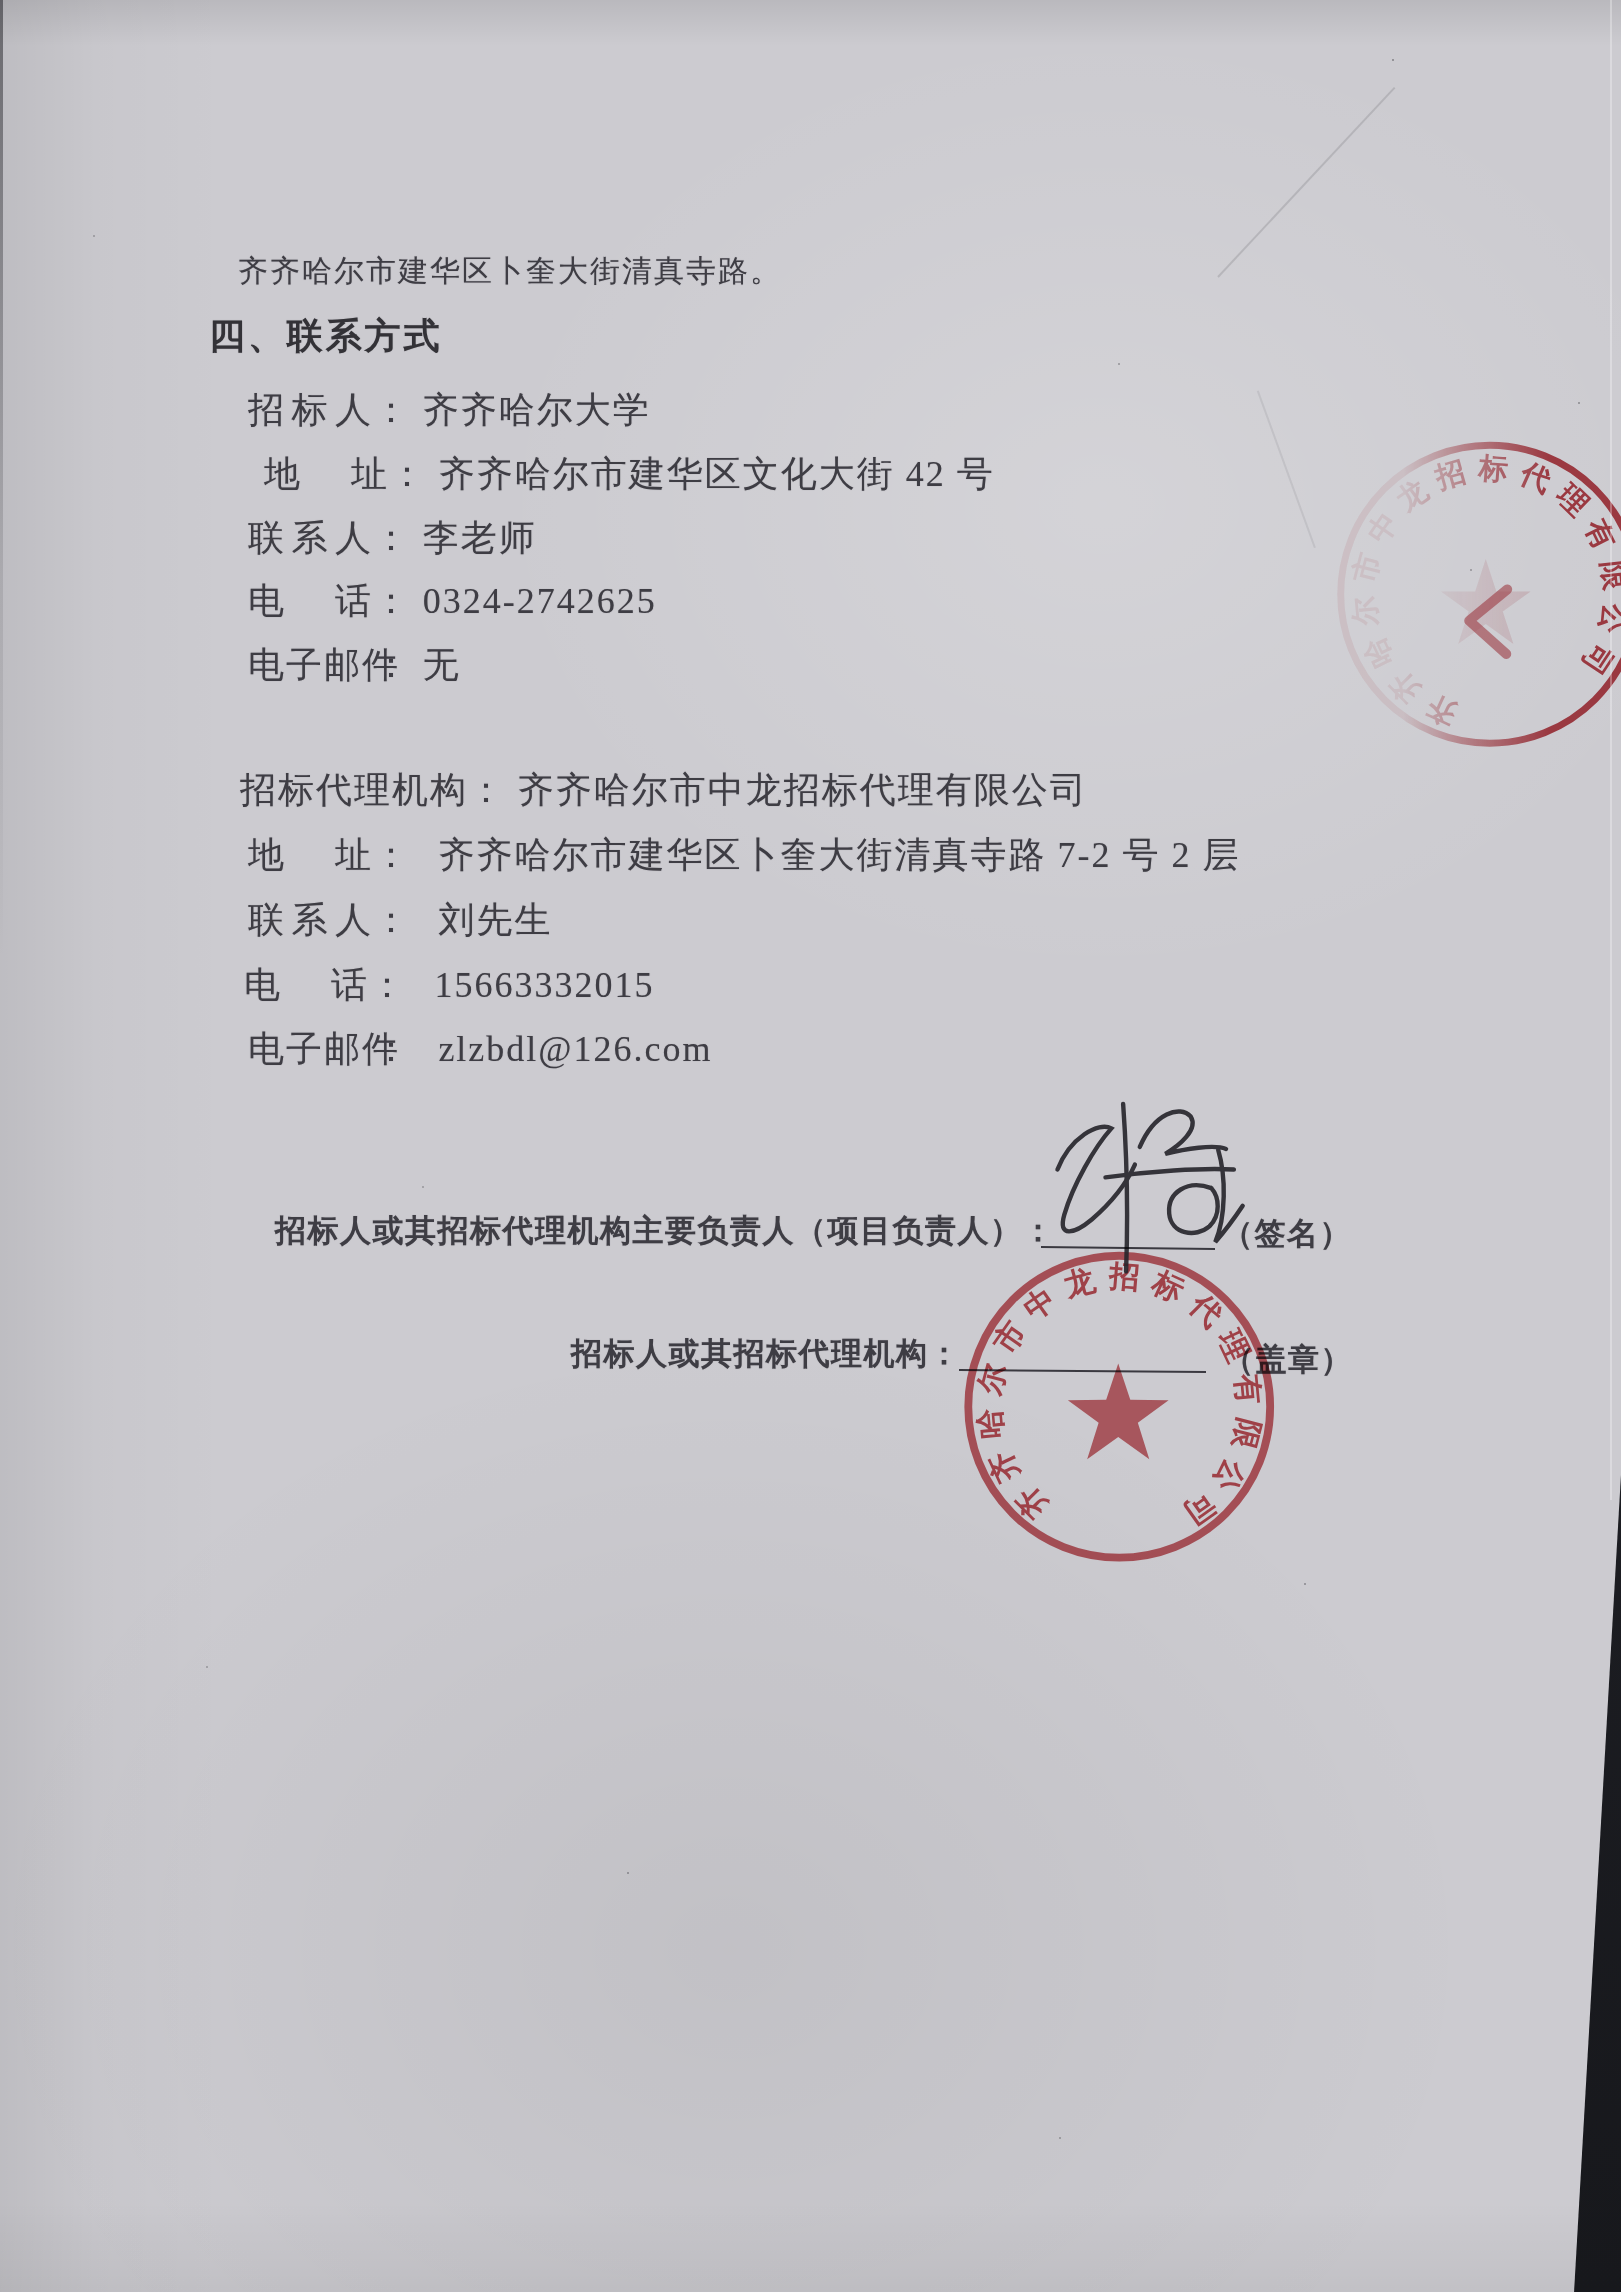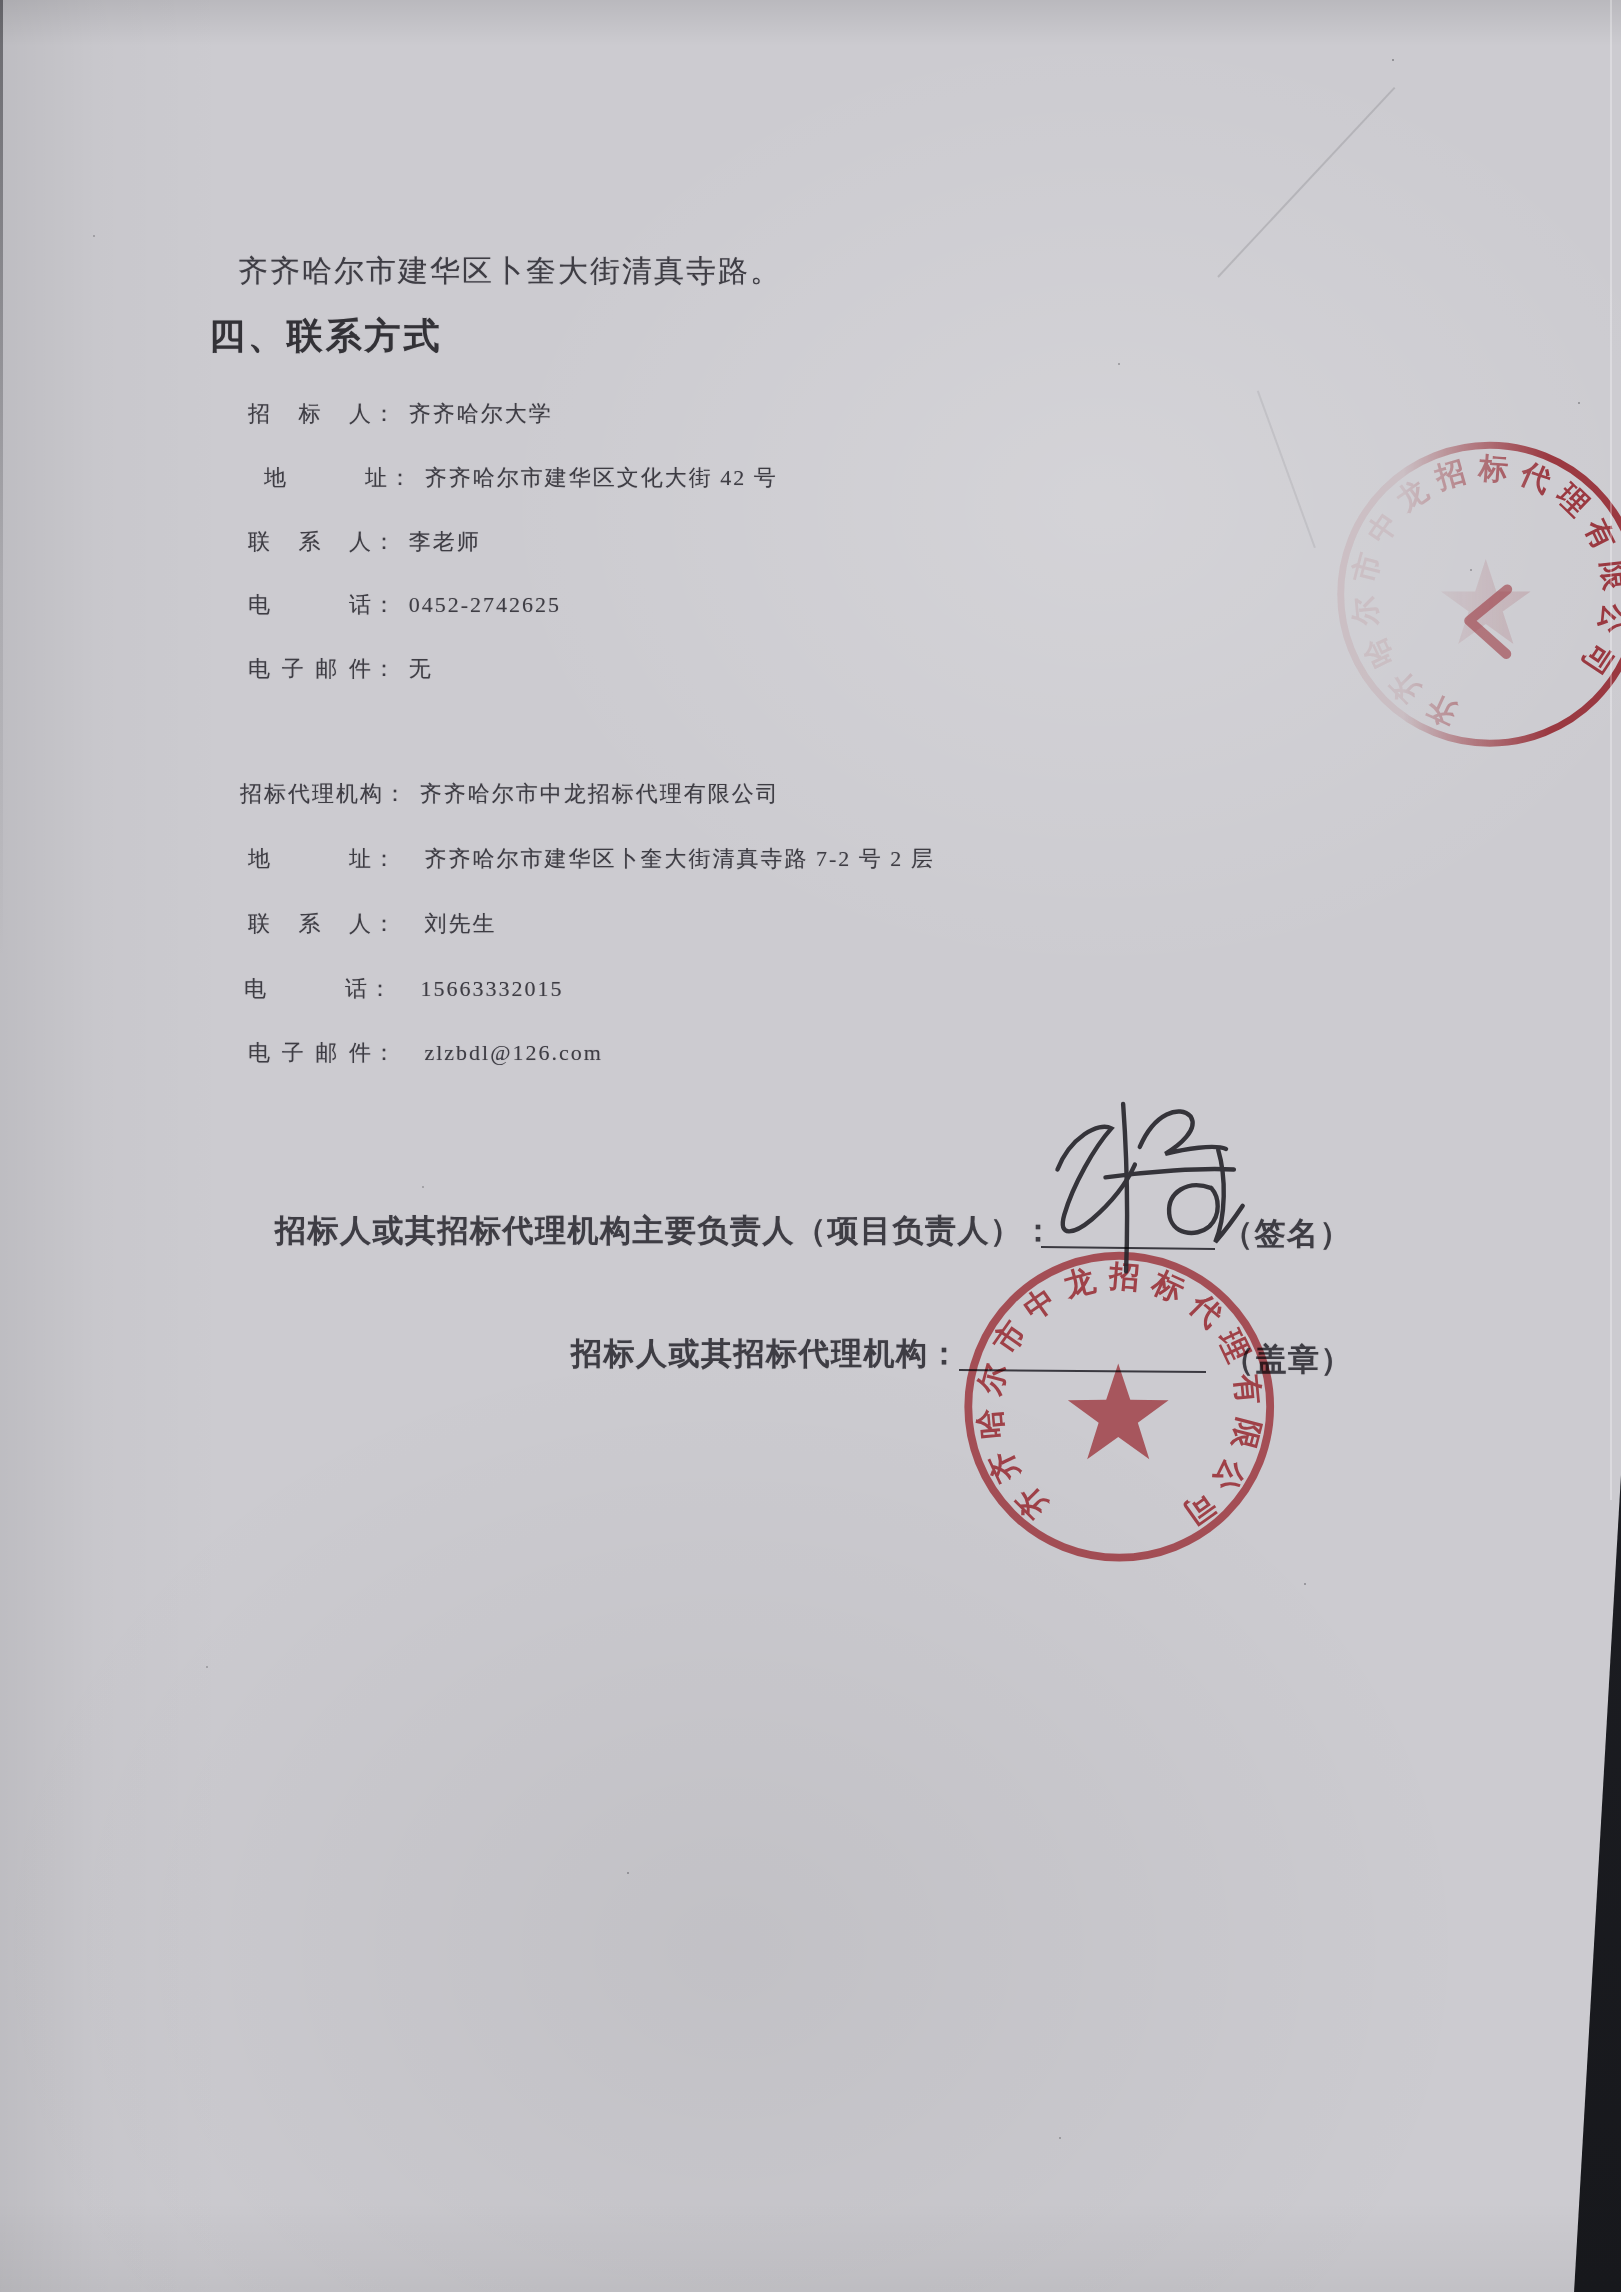--- a/index.html
+++ b/index.html
@@ -12,21 +12,21 @@
       radial-gradient(ellipse 1078px 882px at 45% 85%, rgba(0,0,0,0.05), rgba(0,0,0,0) 70%),
       linear-gradient(90deg, rgba(0,0,0,0.07) 0%, rgba(0,0,0,0.02) 6%, rgba(0,0,0,0) 14%),
       linear-gradient(180deg, rgba(0,0,0,0.09) 0%, rgba(0,0,0,0) 2%, rgba(0,0,0,0) 96%, rgba(0,0,0,0.05) 100%),
       #cccbd0;
     font-family:"Liberation Serif","DejaVu Serif",serif;
     color:#3e3d44;
   }
   .txt{position:absolute;white-space:nowrap;text-shadow:0 0 1px rgba(62,61,68,0.35);}
   .para{font-size:30px;letter-spacing:2px;}
   .heading{font-size:36px;font-weight:700;letter-spacing:2.9px;color:#333237;}
-  .row{position:absolute;font-size:22px;letter-spacing:2px;white-space:nowrap;text-shadow:0 0 1px rgba(62,61,68,0.35);margin-top:13px;}
+  .row{position:absolute;font-size:36px;letter-spacing:2px;white-space:nowrap;text-shadow:0 0 1px rgba(62,61,68,0.35);}
   .lbl{display:inline-block;width:125px;text-align:justify;text-align-last:justify;}
   .lblwide{display:inline-block;}
   .val{margin-left:11.8px;}
   .val-indent{margin-left:27.4px;}
   .sigline{font-size:31px;letter-spacing:1.5px;font-weight:bold;}
   .underline{position:absolute;height:2px;background:#3a3940;}
   .crease{position:absolute;background:rgba(96,96,102,0.22);transform-origin:left center;}
   .edge-left{position:absolute;left:0;top:0;width:2.9px;height:961px;
     background:linear-gradient(180deg, rgba(35,35,40,0.55), rgba(35,35,40,0.12) 60%, rgba(35,35,40,0) 100%);}
   .edge-right-line{position:absolute;left:1610px;top:0;width:2px;height:1500px;background:rgba(255,255,255,0.30);}
@@ -59,21 +59,21 @@
   <div class="row" style="left:248px;top:386px;">
     <span class="lbl">招标人</span><span>：</span><span class="val">齐齐哈尔大学</span>
   </div>
   <div class="row" style="left:264px;top:450px;">
     <span class="lbl">地址</span><span>：</span><span class="val">齐齐哈尔市建华区文化大街 42 号</span>
   </div>
   <div class="row" style="left:248px;top:514px;">
     <span class="lbl">联系人</span><span>：</span><span class="val">李老师</span>
   </div>
   <div class="row" style="left:248px;top:577px;">
-    <span class="lbl">电话</span><span>：</span><span class="val">0452-2742625</span>
+    <span class="lbl">电话</span><span>：</span><span class="val">0324-2742625</span>
   </div>
   <div class="row" style="left:248px;top:641px;">
     <span class="lbl">电子邮件</span><span>：</span><span class="val">无</span>
   </div>
 
   <div class="row" style="left:240px;top:766px;">
     <span class="lblwide">招标代理机构</span><span>：</span><span class="val">齐齐哈尔市中龙招标代理有限公司</span>
   </div>
   <div class="row" style="left:248px;top:831px;">
     <span class="lbl">地址</span><span>：</span><span class="val val-indent">齐齐哈尔市建华区卜奎大街清真寺路 7-2 号 2 层</span>

